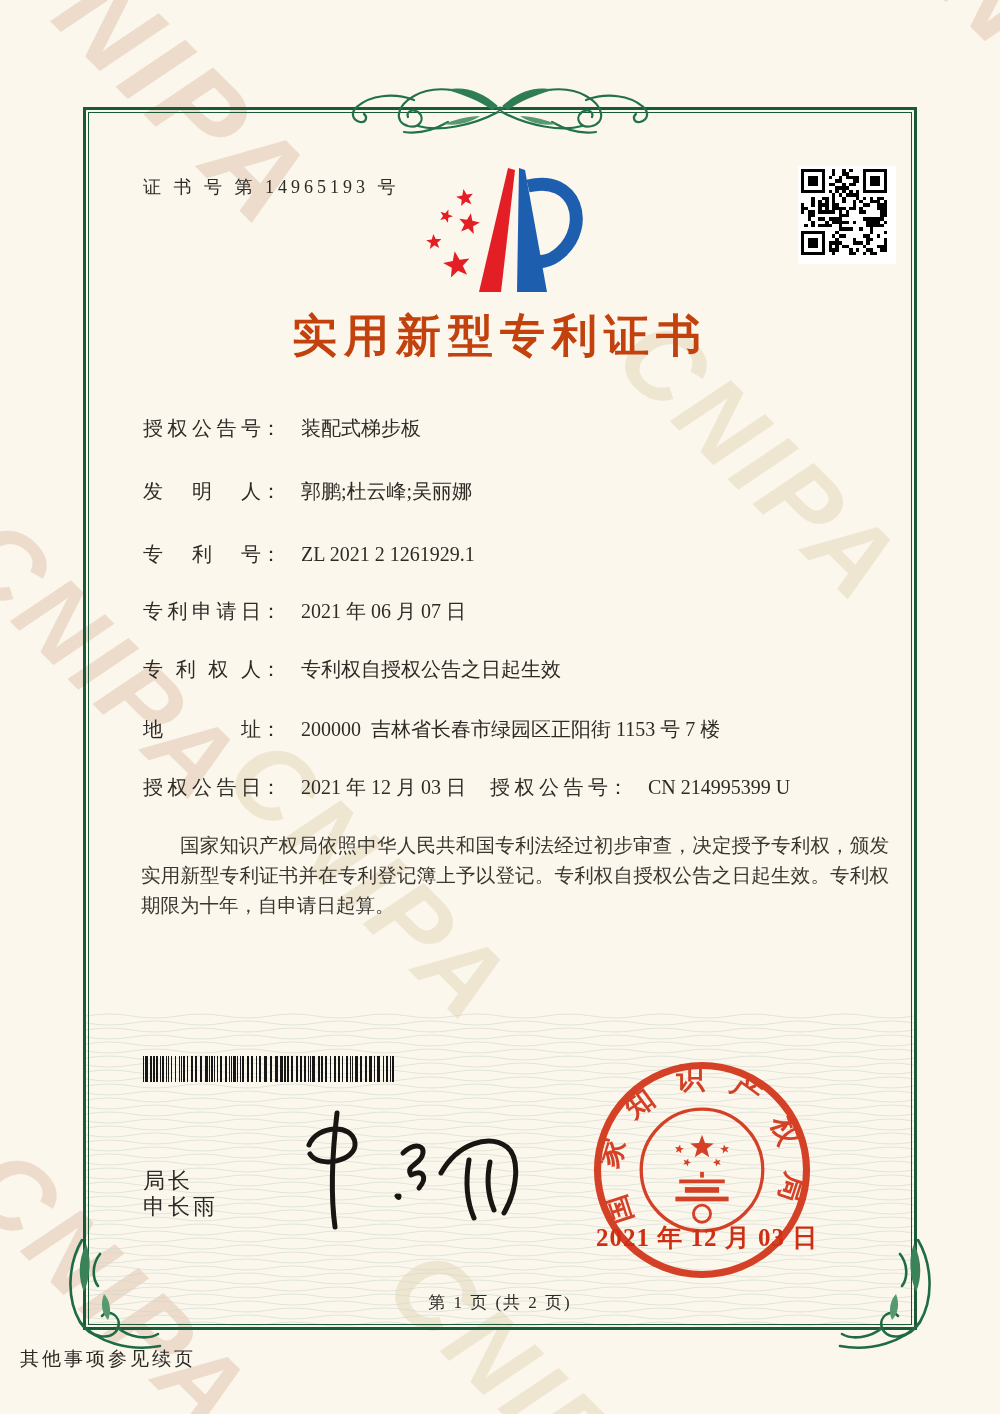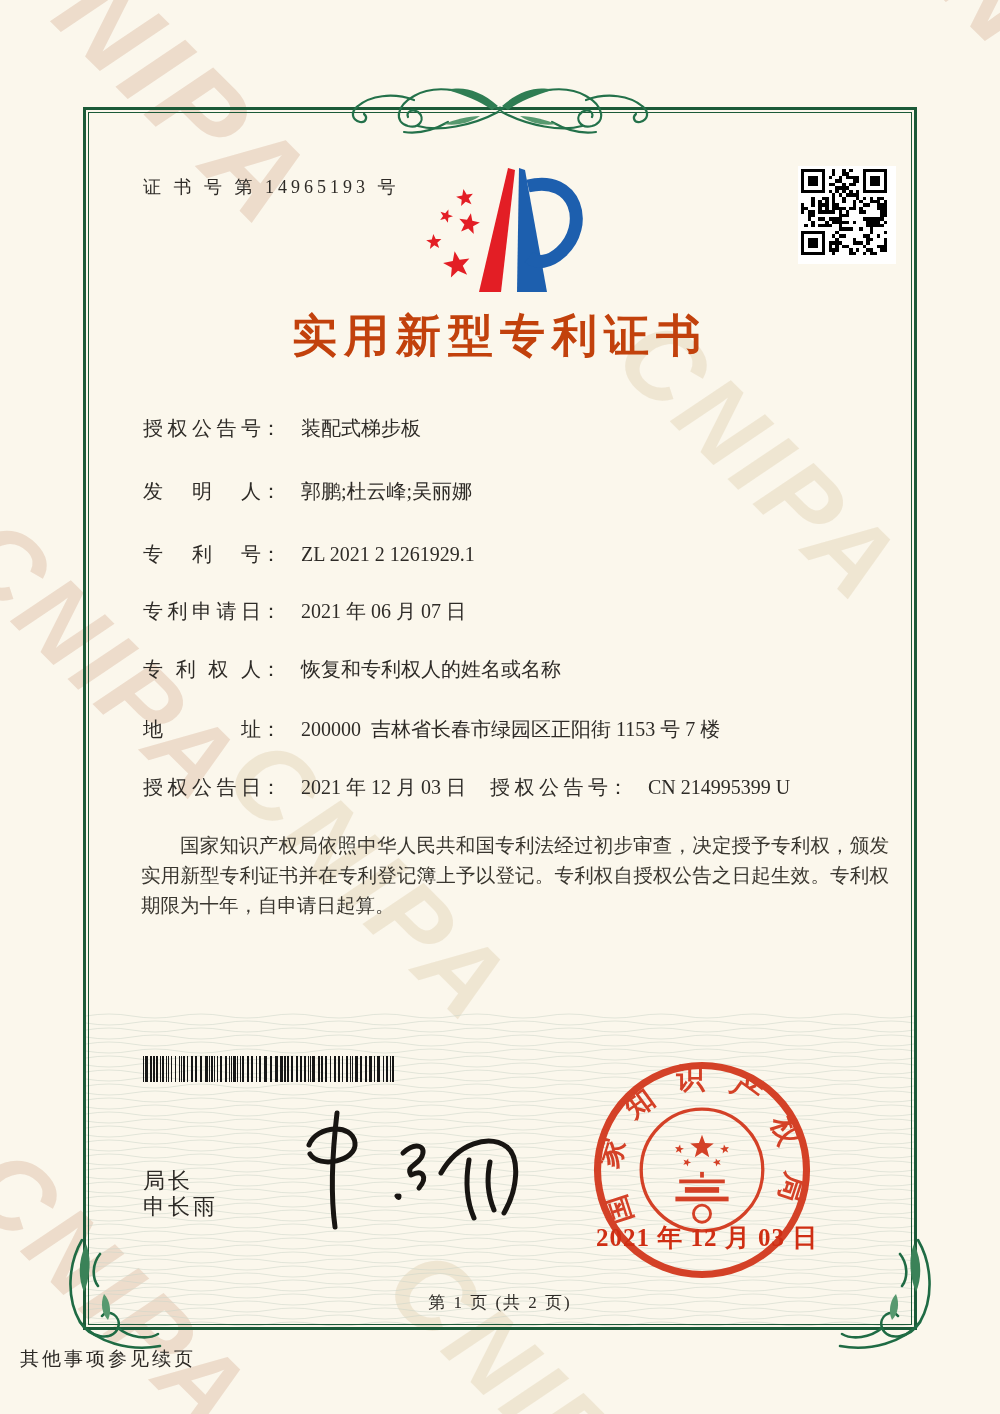--- a/index.html
+++ b/index.html
@@ -392,21 +392,21 @@
 <div class="abs row" style="top:478px">
   <span class="f-label">发明人</span><span class="f-colon">：</span><span class="f-value">郭鹏;杜云峰;吴丽娜</span>
 </div>
 <div class="abs row" style="top:541px">
   <span class="f-label">专利号</span><span class="f-colon">：</span><span class="f-value">ZL 2021 2 1261929.1</span>
 </div>
 <div class="abs row" style="top:598px">
   <span class="f-label">专利申请日</span><span class="f-colon">：</span><span class="f-value">2021 年 06 月 07 日</span>
 </div>
 <div class="abs row" style="top:656px">
-  <span class="f-label">专利权人</span><span class="f-colon">：</span><span class="f-value">恢复和专利权人的姓名或名称</span>
+  <span class="f-label">专利权人</span><span class="f-colon">：</span><span class="f-value">专利权自授权公告之日起生效</span>
 </div>
 <div class="abs row" style="top:716px">
   <span class="f-label">地址</span><span class="f-colon">：</span><span class="f-value">200000  吉林省长春市绿园区正阳街 1153 号 7 楼</span>
 </div>
 <div class="abs row" style="top:774px">
   <span class="f-label">授权公告日</span><span class="f-colon">：</span><span class="f-value">2021 年 12 月 03 日</span>
 </div>
 <div class="abs row grant-no" style="top:774px">
   <span class="f-label">授权公告号</span><span class="f-colon">：</span><span class="f-value">CN 214995399 U</span>
 </div>

